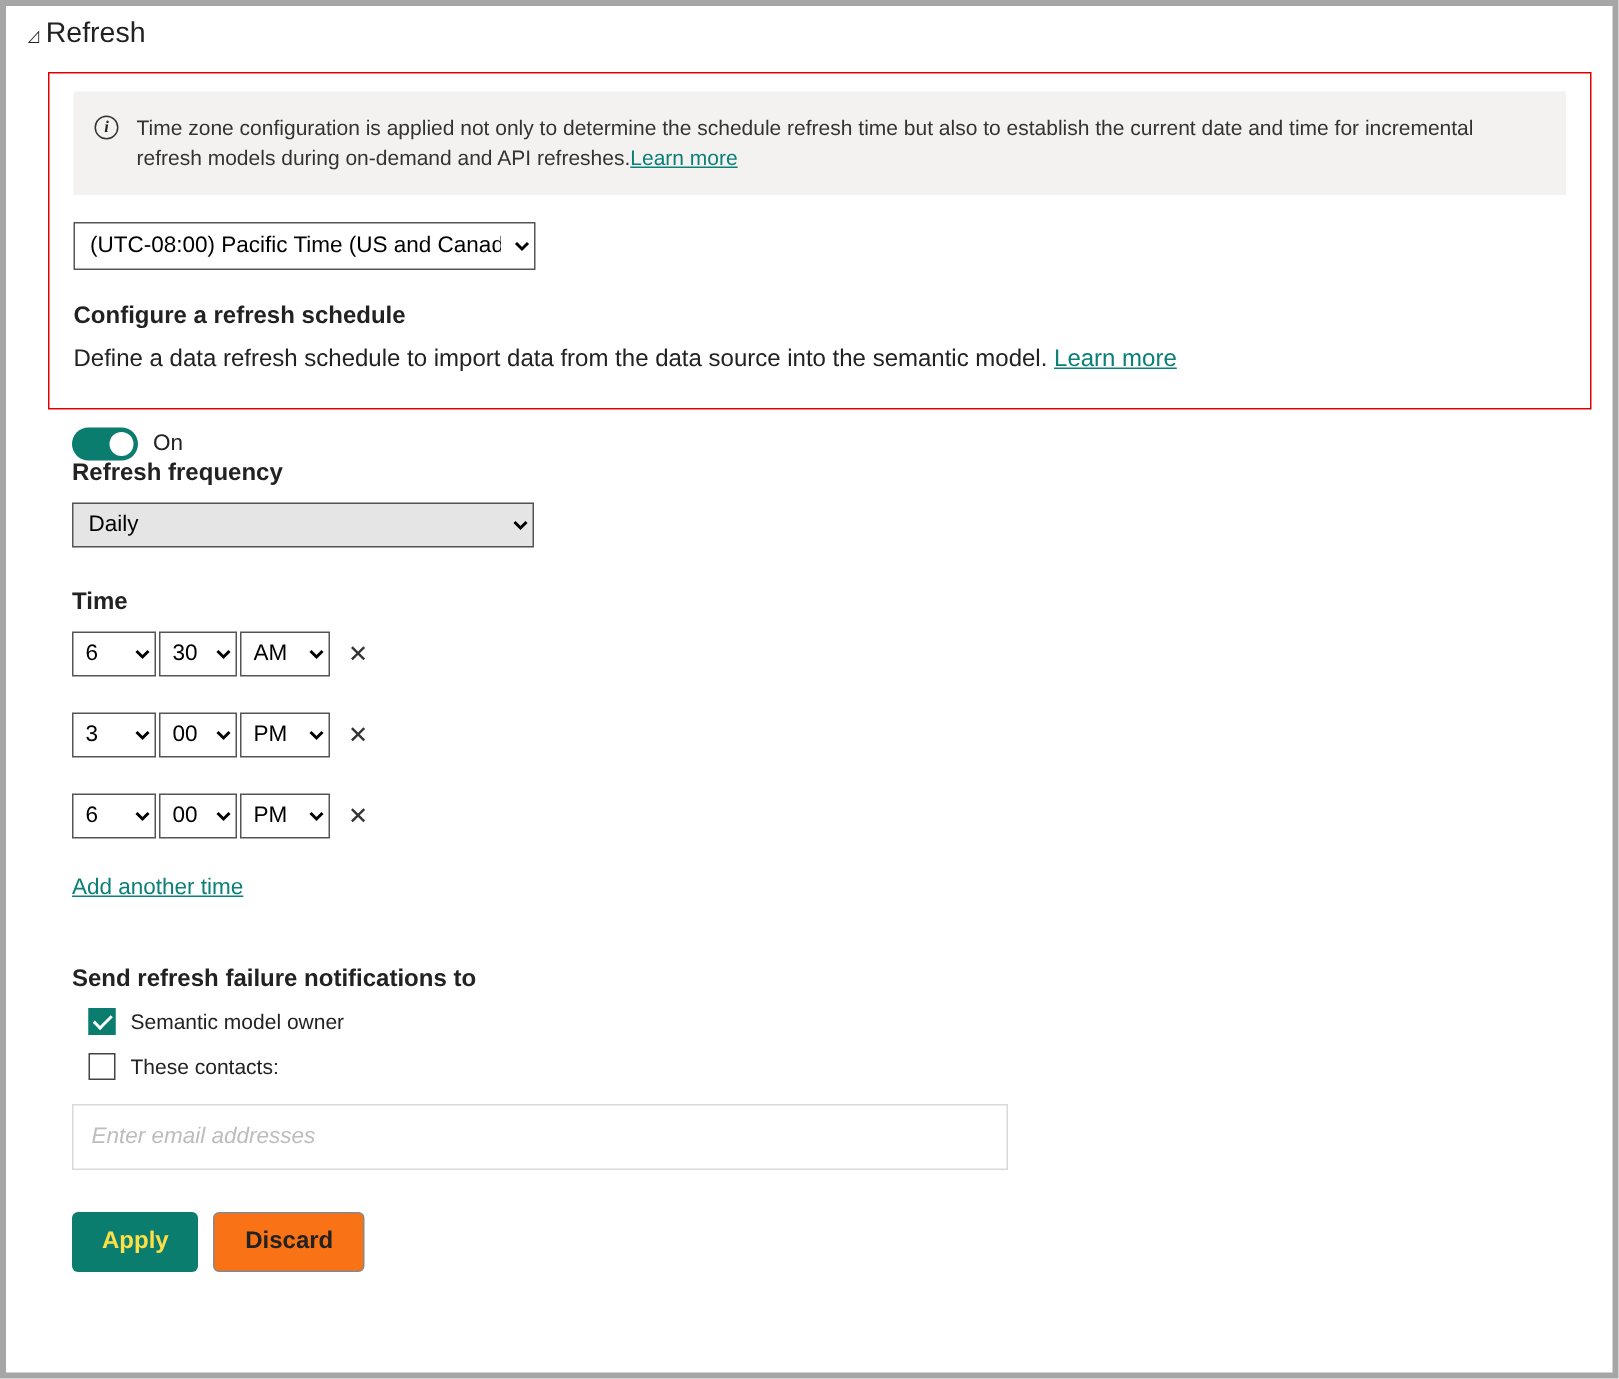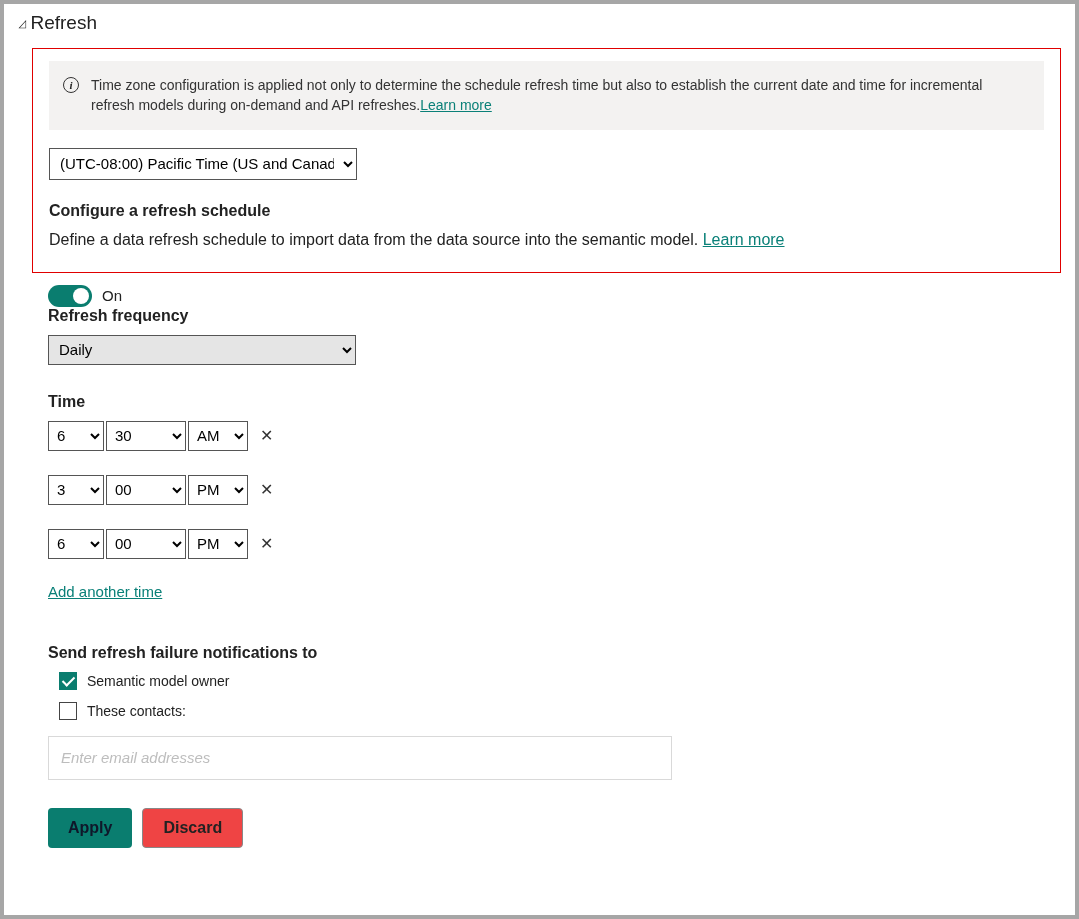--- a/index.html
+++ b/index.html
@@ -143,21 +143,21 @@
       margin-bottom: 24px;
     }
     .time-select {
       height: 30px;
       border: 1px solid #555;
       font-size: 15px;
       padding: 0 4px;
       background: #fff;
     }
     .sel-hour { width: 56px; }
-    .sel-min  { width: 80px; }
+    .sel-min  { width: 52px; }
     .sel-ampm { width: 60px; }
     .remove-btn {
       margin-left: 6px;
       font-size: 16px;
       color: #333;
       cursor: pointer;
       padding: 2px 4px;
     }
     .add-link {
       color: #0a8078;
@@ -212,25 +212,25 @@
     .btn {
       height: 40px;
       padding: 0 20px;
       border-radius: 4px;
       font-size: 16px;
       font-weight: 600;
       cursor: pointer;
     }
     .btn-primary {
       background: #0a7d6f;
-      color: #0f172a;
+      color: #fde047;
       border: none;
     }
     .btn-secondary {
-      background: #ef4444;
+      background: #f97316;
       color: #222;
       border: 1px solid #888;
     }
   </style>
 </head>
 <body>
 
 <div class="panel">
 
   <div class="section-header">

